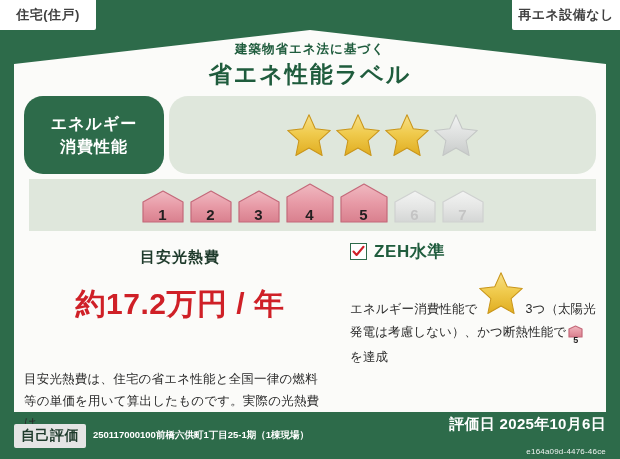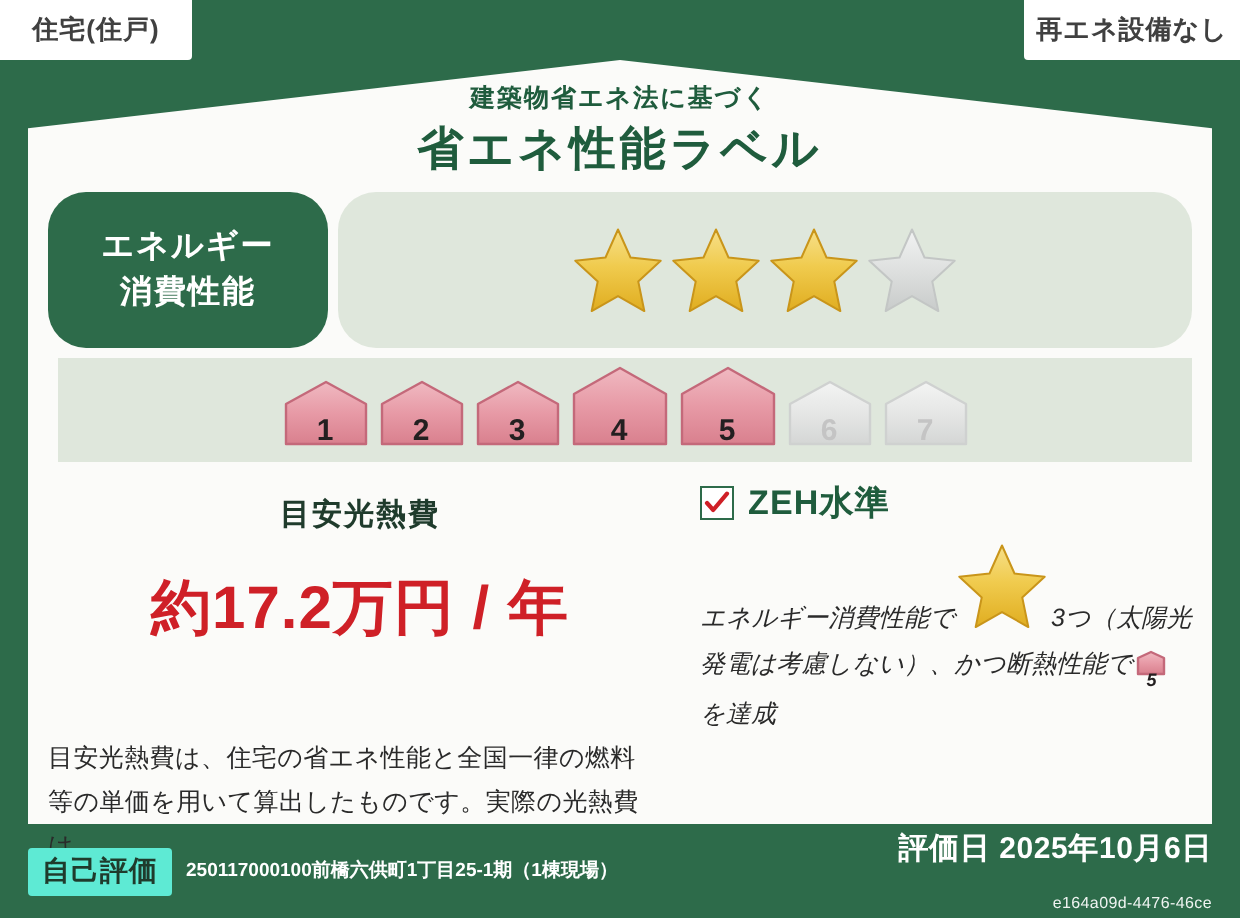--- a/index.html
+++ b/index.html
@@ -118,32 +118,32 @@
   .chk {
     width: 17px; height: 17px; border: 1.6px solid #2d6b4a;
     background: #fff; position: relative; flex: 0 0 17px;
   }
   .chk svg { position: absolute; top: 1px; left: 1px; }
   .zeh-title .tx {
     color: #1f5c3d; font-weight: bold; font-size: 17px; letter-spacing: .6px;
   }
   .zeh-note {
     margin-top: 7px;
-    font-size: 12.5px; color: #2a2a2a; line-height: 1.8; letter-spacing: .1px; font-style: italic;
+    font-size: 12.5px; color: #2a2a2a; line-height: 1.8; letter-spacing: .1px;
   }
   .mini { display: inline-block; vertical-align: -3px; margin: 0 1px; }
 
   
   .footer {
     position: absolute; left: 0; right: 0; bottom: 0; height: 47px;
     display: flex; align-items: center;
     padding: 0 14px;
   }
   .self-badge {
-    background: #5eead4; color: #1f3b2c;
+    background: #e5e5e5; color: #1f3b2c;
     font-weight: bold; font-size: 14px; letter-spacing: .5px;
     padding: 3px 7px; border-radius: 2px; white-space: nowrap;
   }
   .footer-id {
     color: #fff; font-size: 9.5px; font-weight: bold;
     margin-left: 7px; white-space: nowrap; letter-spacing: 0;
   }
   .footer-right { margin-left: auto; text-align: right; color: #fff; }
   .eval-date { font-size: 15px; font-weight: bold; letter-spacing: .3px; }
   .uuid { font-size: 8px; letter-spacing: .2px; margin-top: 13px; opacity: .92; }

